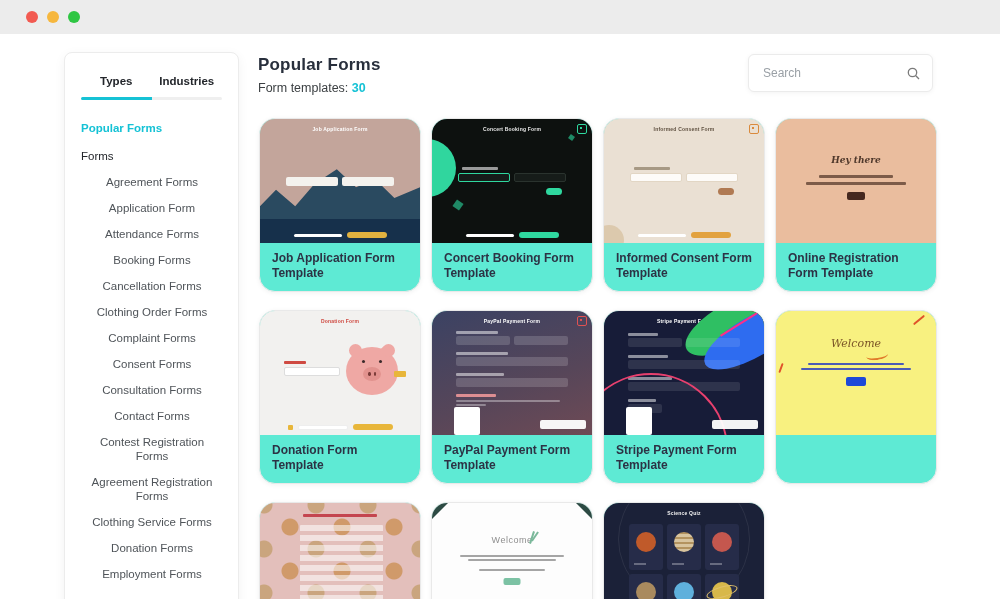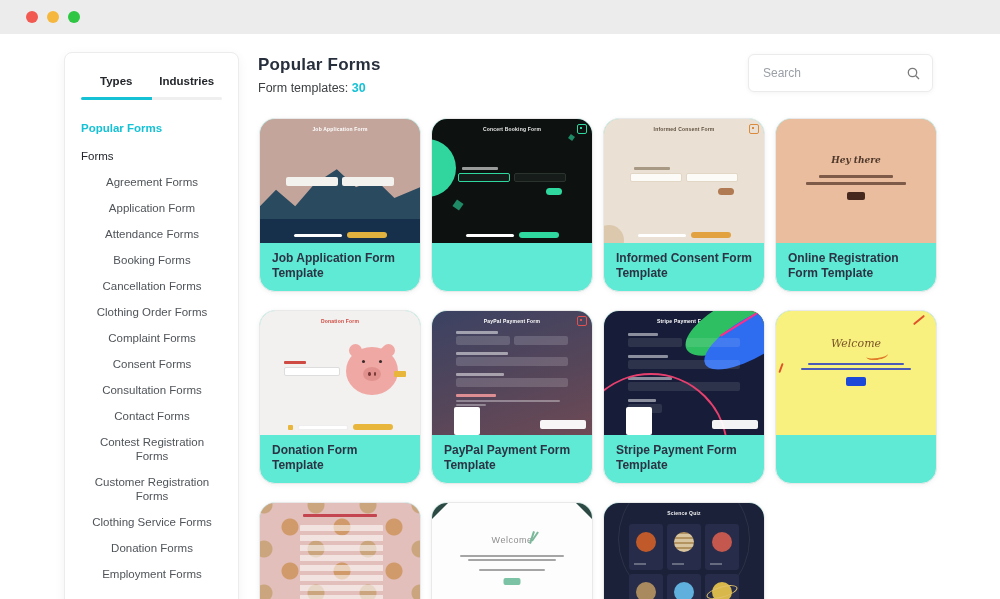--- a/index.html
+++ b/index.html
@@ -219,21 +219,21 @@
       <li>Application Form</li>
       <li>Attendance Forms</li>
       <li>Booking Forms</li>
       <li>Cancellation Forms</li>
       <li>Clothing Order Forms</li>
       <li>Complaint Forms</li>
       <li>Consent Forms</li>
       <li>Consultation Forms</li>
       <li>Contact Forms</li>
       <li>Contest Registration Forms</li>
-      <li>Customer Registration Forms</li>
+      <li>Agreement Registration Forms</li>
       <li>Clothing Service Forms</li>
       <li>Donation Forms</li>
       <li>Employment Forms</li>
 
     </ul>
   </nav>
 </aside>
 
 <div class="page-head">
   <h1>Popular Forms</h1>
@@ -282,20 +282,21 @@
       <div class="mini-row" style="top:54px;">
         <span class="mini-input focus"></span>
         <span class="mini-input"></span>
       </div>
       <span class="mini-next" style="top:69px;right:30px;"></span>
       <div class="bottom-bar">
         <span class="prog"></span>
         <span class="pill-btn"></span>
       </div>
     </div>
+    <div class="card-title">Concert Booking Form Template</div>
   </div>
 
   <div class="card">
     <div class="thumb t4">
       <span class="corner-badge"></span>
       <div class="mini-caption">Informed Consent Form</div>
       <span class="mini-label" style="top:48px;left:30px;width:36px;"></span>
       <div class="mini-row" style="top:54px;">
         <span class="mini-input"></span>
         <span class="mini-input"></span>

